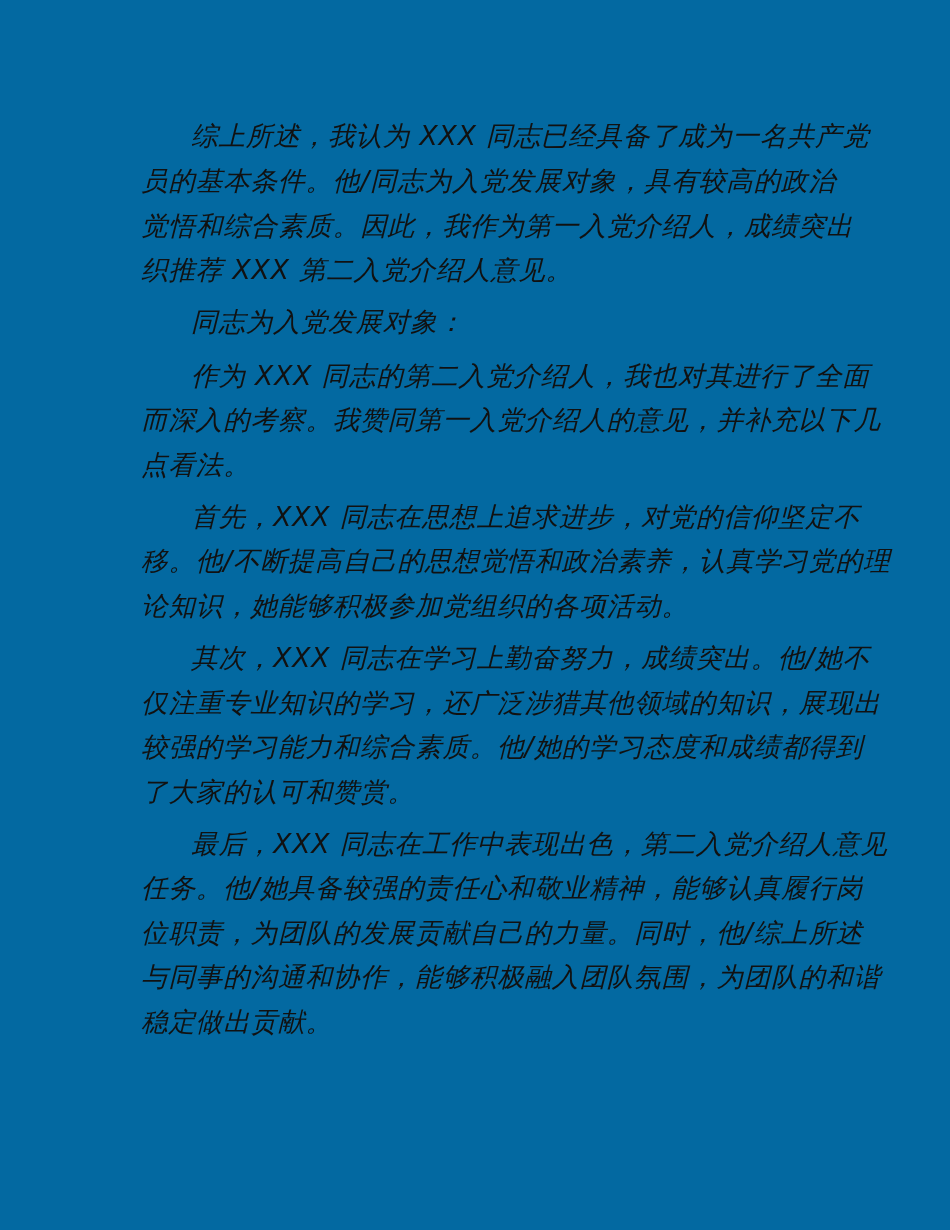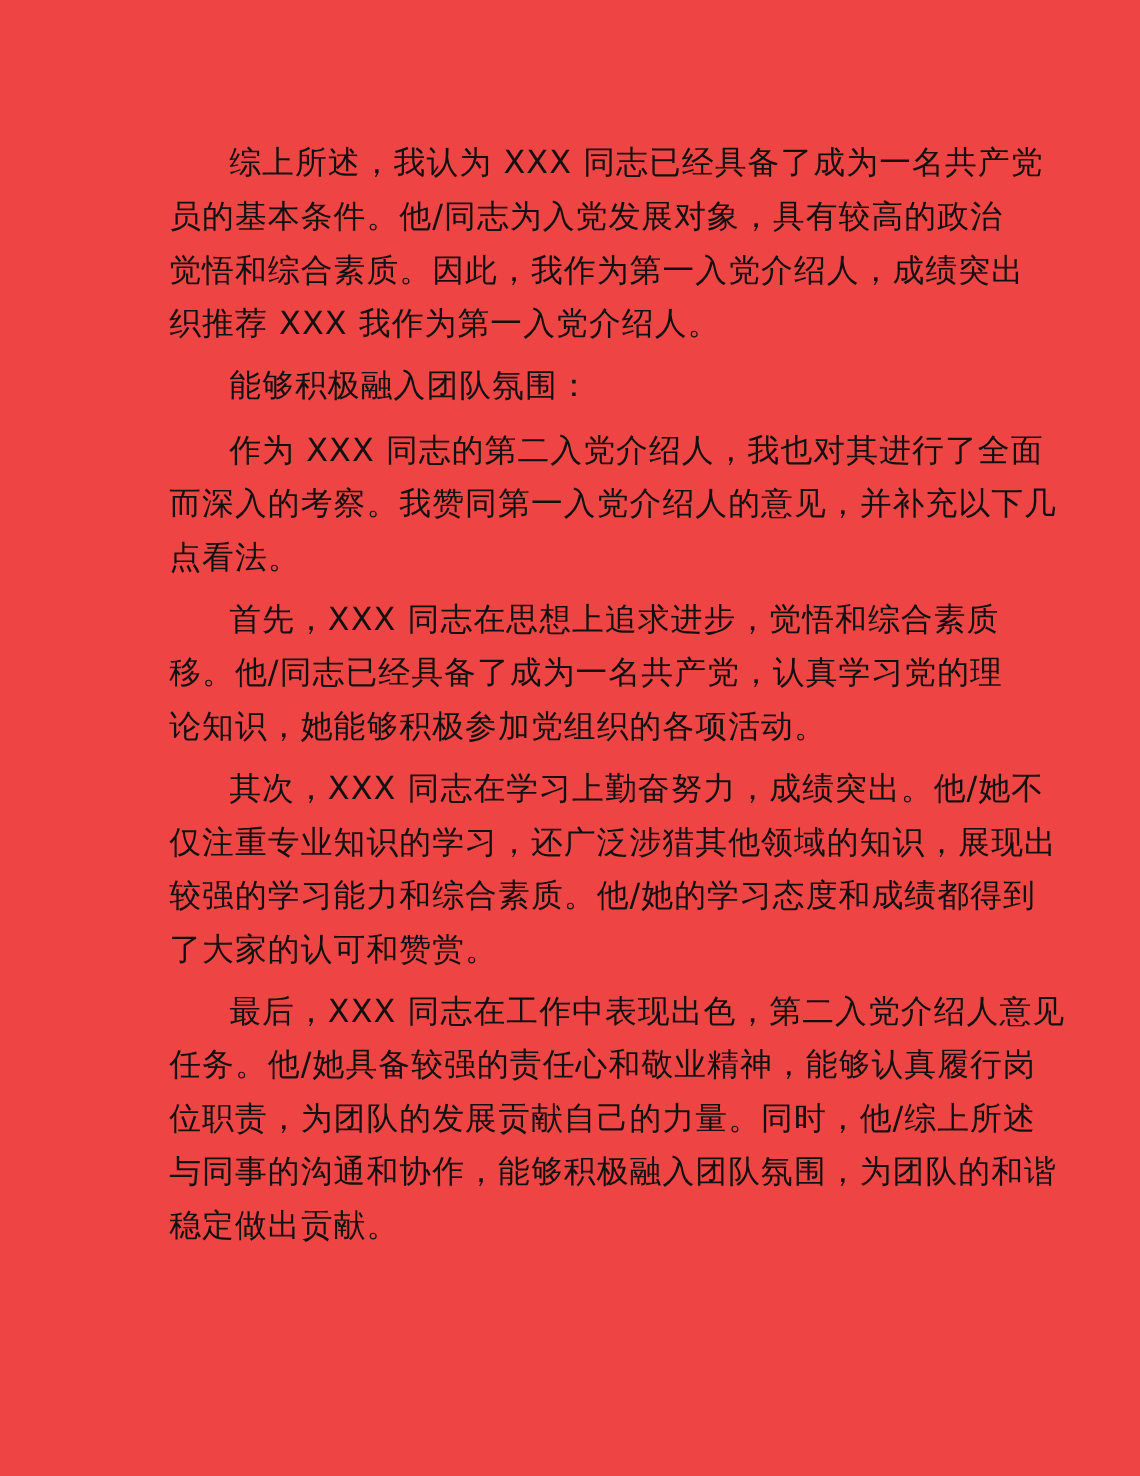--- a/index.html
+++ b/index.html
@@ -14,21 +14,22 @@
       overflow: hidden;
       font-family: "DejaVu Sans", "Liberation Sans", sans-serif;
       color: #111111;
     }
     .page {
       position: absolute;
       left: 0;
       top: 0;
       width: 950px;
       height: 1230px;
-      background: #ef4444;
+      background: #0369a1;
+      font-style: italic;
     }
     .line {
       position: absolute;
       left: 141px;
       width: 680px;
       height: 36px;
       line-height: 36px;
       font-size: 26.5px;
       white-space: nowrap;
       letter-spacing: 0.9px;
@@ -39,36 +40,36 @@
   </style>
 </head>
 <body>
 
 <div class="page">
 
   <div>
     <div class="line indent" style="top:118px">综上所述，我认为 XXX 同志已经具备了成为一名共产党</div>
     <div class="line" style="top:163px">员的基本条件。他/同志为入党发展对象，具有较高的政治</div>
     <div class="line" style="top:208px">觉悟和综合素质。因此，我作为第一入党介绍人，成绩突出</div>
-    <div class="line" style="top:252px">织推荐 XXX 我作为第一入党介绍人。</div>
+    <div class="line" style="top:252px">织推荐 XXX 第二入党介绍人意见。</div>
   </div>
 
   <div>
-    <div class="line indent" style="top:304px">能够积极融入团队氛围：</div>
+    <div class="line indent" style="top:304px">同志为入党发展对象：</div>
   </div>
 
   <div>
     <div class="line indent" style="top:358px">作为 XXX 同志的第二入党介绍人，我也对其进行了全面</div>
     <div class="line" style="top:402px">而深入的考察。我赞同第一入党介绍人的意见，并补充以下几</div>
     <div class="line" style="top:447px">点看法。</div>
   </div>
 
   <div>
-    <div class="line indent" style="top:499px">首先，XXX 同志在思想上追求进步，觉悟和综合素质</div>
-    <div class="line" style="top:543px">移。他/同志已经具备了成为一名共产党，认真学习党的理</div>
+    <div class="line indent" style="top:499px">首先，XXX 同志在思想上追求进步，对党的信仰坚定不</div>
+    <div class="line" style="top:543px">移。他/不断提高自己的思想觉悟和政治素养，认真学习党的理</div>
     <div class="line" style="top:588px">论知识，她能够积极参加党组织的各项活动。</div>
   </div>
 
   <div>
     <div class="line indent" style="top:640px">其次，XXX 同志在学习上勤奋努力，成绩突出。他/她不</div>
     <div class="line" style="top:685px">仅注重专业知识的学习，还广泛涉猎其他领域的知识，展现出</div>
     <div class="line" style="top:729px">较强的学习能力和综合素质。他/她的学习态度和成绩都得到</div>
     <div class="line" style="top:774px">了大家的认可和赞赏。</div>
   </div>
 

